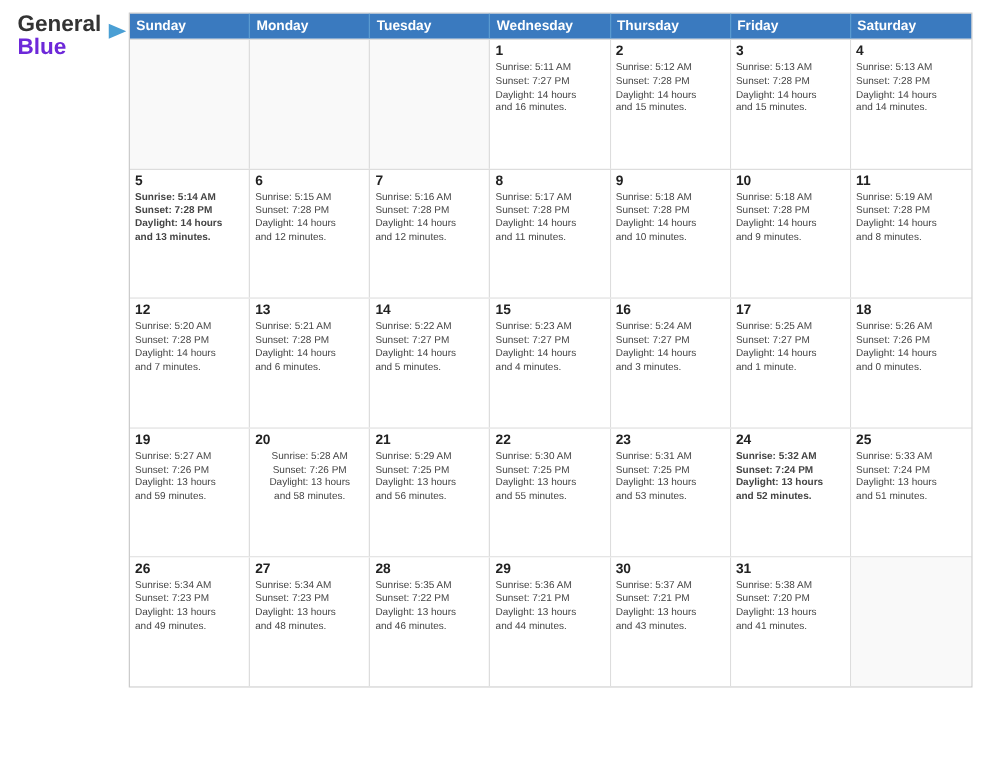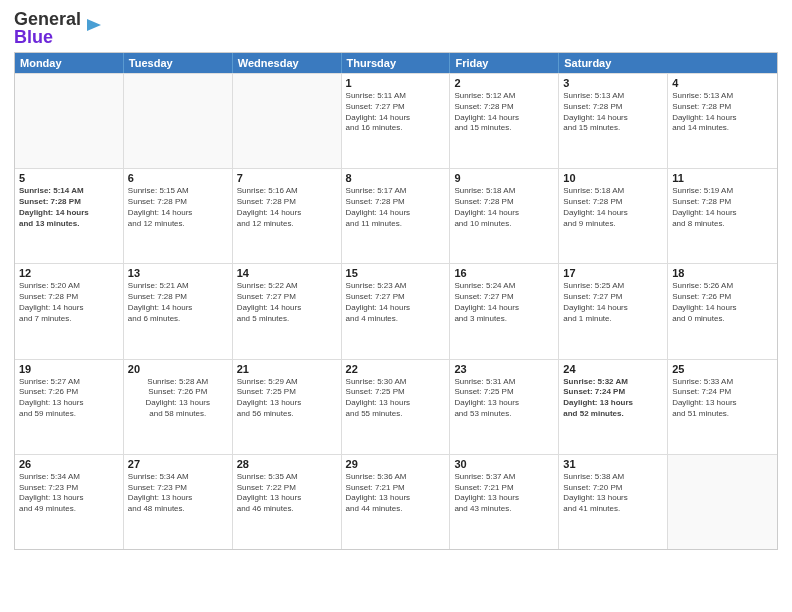--- a/index.html
+++ b/index.html
@@ -8,21 +8,21 @@
       background: #fff;
       width: 792px;
       height: 612px;
       overflow: hidden;
     }
     .page {
       width: 792px;
       height: 560px;
       background: #fff;
       display: flex;
-      flex-direction: column;
+      flex-direction: row;
       padding: 10px 14px 10px 14px;
     }
     .header {
       display: flex;
       align-items: flex-start;
       justify-content: space-between;
       margin-bottom: 6px;
     }
     .logo {
       display: flex;
@@ -123,20 +123,21 @@
       </div>
     </div>
     <div class="title-block">
       <div class="month-title"></div>
       <div class="location"></div>
     </div>
   </div>
 
   <div class="calendar">
     <div class="cal-header">
+    <div class="cal-header-cell">Sunday</div>
         <div class="cal-header-cell">Monday</div>
         <div class="cal-header-cell">Tuesday</div>
         <div class="cal-header-cell">Wednesday</div>
         <div class="cal-header-cell">Thursday</div>
         <div class="cal-header-cell">Friday</div>
         <div class="cal-header-cell">Saturday</div>
       </div>
     <div class="cal-body">
     <div class="cal-row">
           <div class="cal-cell empty"></div>

